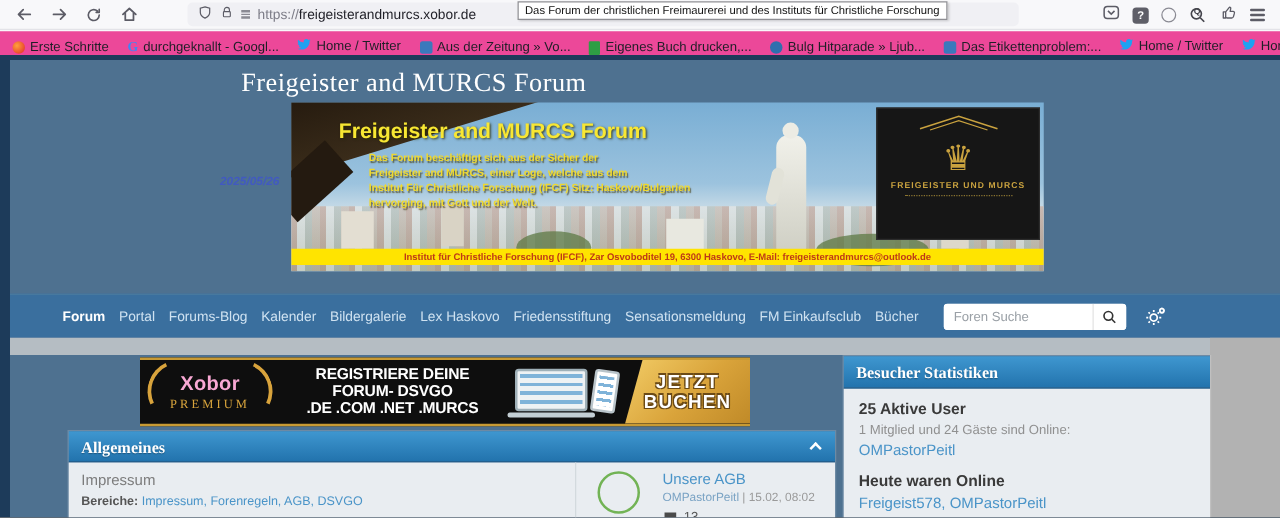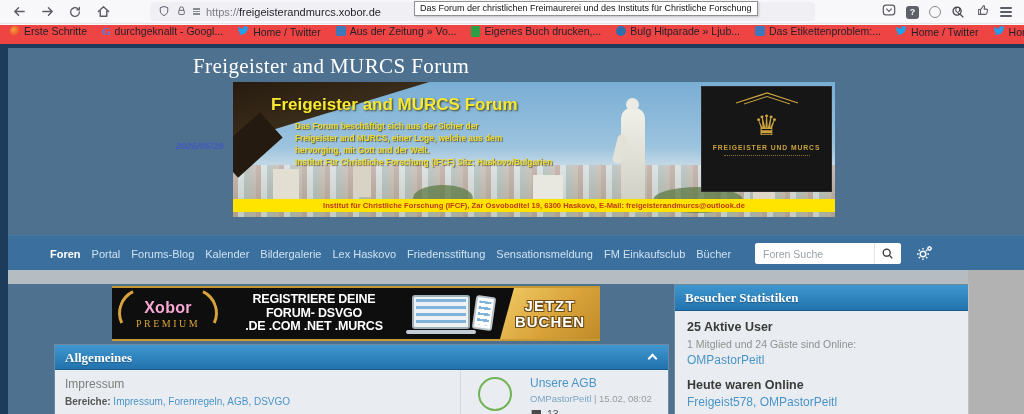--- a/index.html
+++ b/index.html
@@ -29,22 +29,22 @@
           font:700 9px/13px "Liberation Sans",sans-serif;text-align:center;}
   .ic-ext::after{content:"?";}
   .ic-circle{width:12px;height:12px;border:1.7px solid #8a8a93;border-radius:50%;}
   .ic-q{position:relative;width:15px;height:15px;}
   .ic-q svg{stroke:#44444c;fill:none;stroke-width:1.4;}
   .ic-q::after{content:"Q";position:absolute;top:1px;left:4px;font:700 7px "Liberation Sans",sans-serif;color:#44444c;}
   .ic-thumb svg{stroke:#5c5c66;fill:none;stroke-width:1.2;stroke-linejoin:round;}
   .ic-menu span{display:block;width:12px;height:1.6px;background:#5c5c66;margin:2.2px 0;border-radius:1px;}
 
   
-  .bookmarks{position:absolute;top:25px;left:0;right:0;height:19px;background:#ef4444;
-             display:flex;align-items:flex-start;padding:0 10px;gap:15px;}
+  .bookmarks{position:absolute;top:25px;left:0;right:0;height:19px;background:#ec4899;
+             display:flex;align-items:flex-end;padding:0 10px;gap:15px;}
   .bm{display:flex;align-items:center;gap:4px;font-size:10.5px;color:#1f1f27;white-space:nowrap;cursor:pointer;}
   .fx-dot{width:10px;height:10px;border-radius:50%;background:radial-gradient(circle at 35% 35%,#ffa13c,#e8452c 75%);}
   .g-g{font:700 11px "Liberation Serif",serif;color:#4285f4;line-height:10px;}
   .g-g::after{content:"G";}
   .tw svg{width:11px;height:11px;fill:#1da1f2;}
   .site-sq{width:10px;height:10px;border-radius:2px;background:#3b79bc;}
   .site-ci{width:10px;height:10px;border-radius:50%;background:#2f6fae;}
   .book-sq{width:9px;height:11px;background:#2e9e44;border-radius:1px;}
 
   
@@ -321,38 +321,38 @@
         </div>
         <div class="tree t1"></div>
         <div class="tree t2"></div>
         <div class="beam"></div>
         <div class="beam2"></div>
         <div class="statue"></div>
         <div class="b-title">Freigeister and MURCS Forum</div>
         <div class="b-desc">
           <span>Das Forum beschäftigt sich aus der Sicher der</span>
           <span>Freigeister and MURCS, einer Loge, welche aus dem</span>
+          <span>Institut Für Christliche Forschung (IFCF) Sitz: Haskovo/Bulgarien</span>
           <span>hervorging, mit Gott und der Welt.</span>
-          <span>Institut Für Christliche Forschung (IFCF) Sitz: Haskovo/Bulgarien</span>
         </div>
         <div class="logo-panel">
           <svg width="70" height="15" viewBox="0 0 70 15" style="margin-top:3px">
             <polyline points="4,13 35,3 66,13" fill="none" stroke="#c9a23f" stroke-width="1.3"></polyline>
             <polyline points="12,14 35,6.5 58,14" fill="none" stroke="#c9a23f" stroke-width="1"></polyline>
           </svg>
           <span class="crown">♛</span>
           <span class="lname">FREIGEISTER UND MURCS</span>
           <div class="lline"></div>
         </div>
         <div class="addr-strip">Institut für Christliche Forschung (IFCF), Zar Osvoboditel 19, 6300 Haskovo, E-Mail: freigeisterandmurcs@outlook.de</div>
       </div>
 
       <div class="fnav">
         <div class="fnav-items">
-          <a class="active">Foren</a>
+          <a class="active">Forum</a>
           <a>Portal</a>
           <a>Forums-Blog</a>
           <a>Kalender</a>
           <a>Bildergalerie</a>
           <a>Lex Haskovo</a>
           <a>Friedensstiftung</a>
           <a>Sensationsmeldung</a>
           <a>FM Einkaufsclub</a>
           <a>Bücher</a>
         </div>

